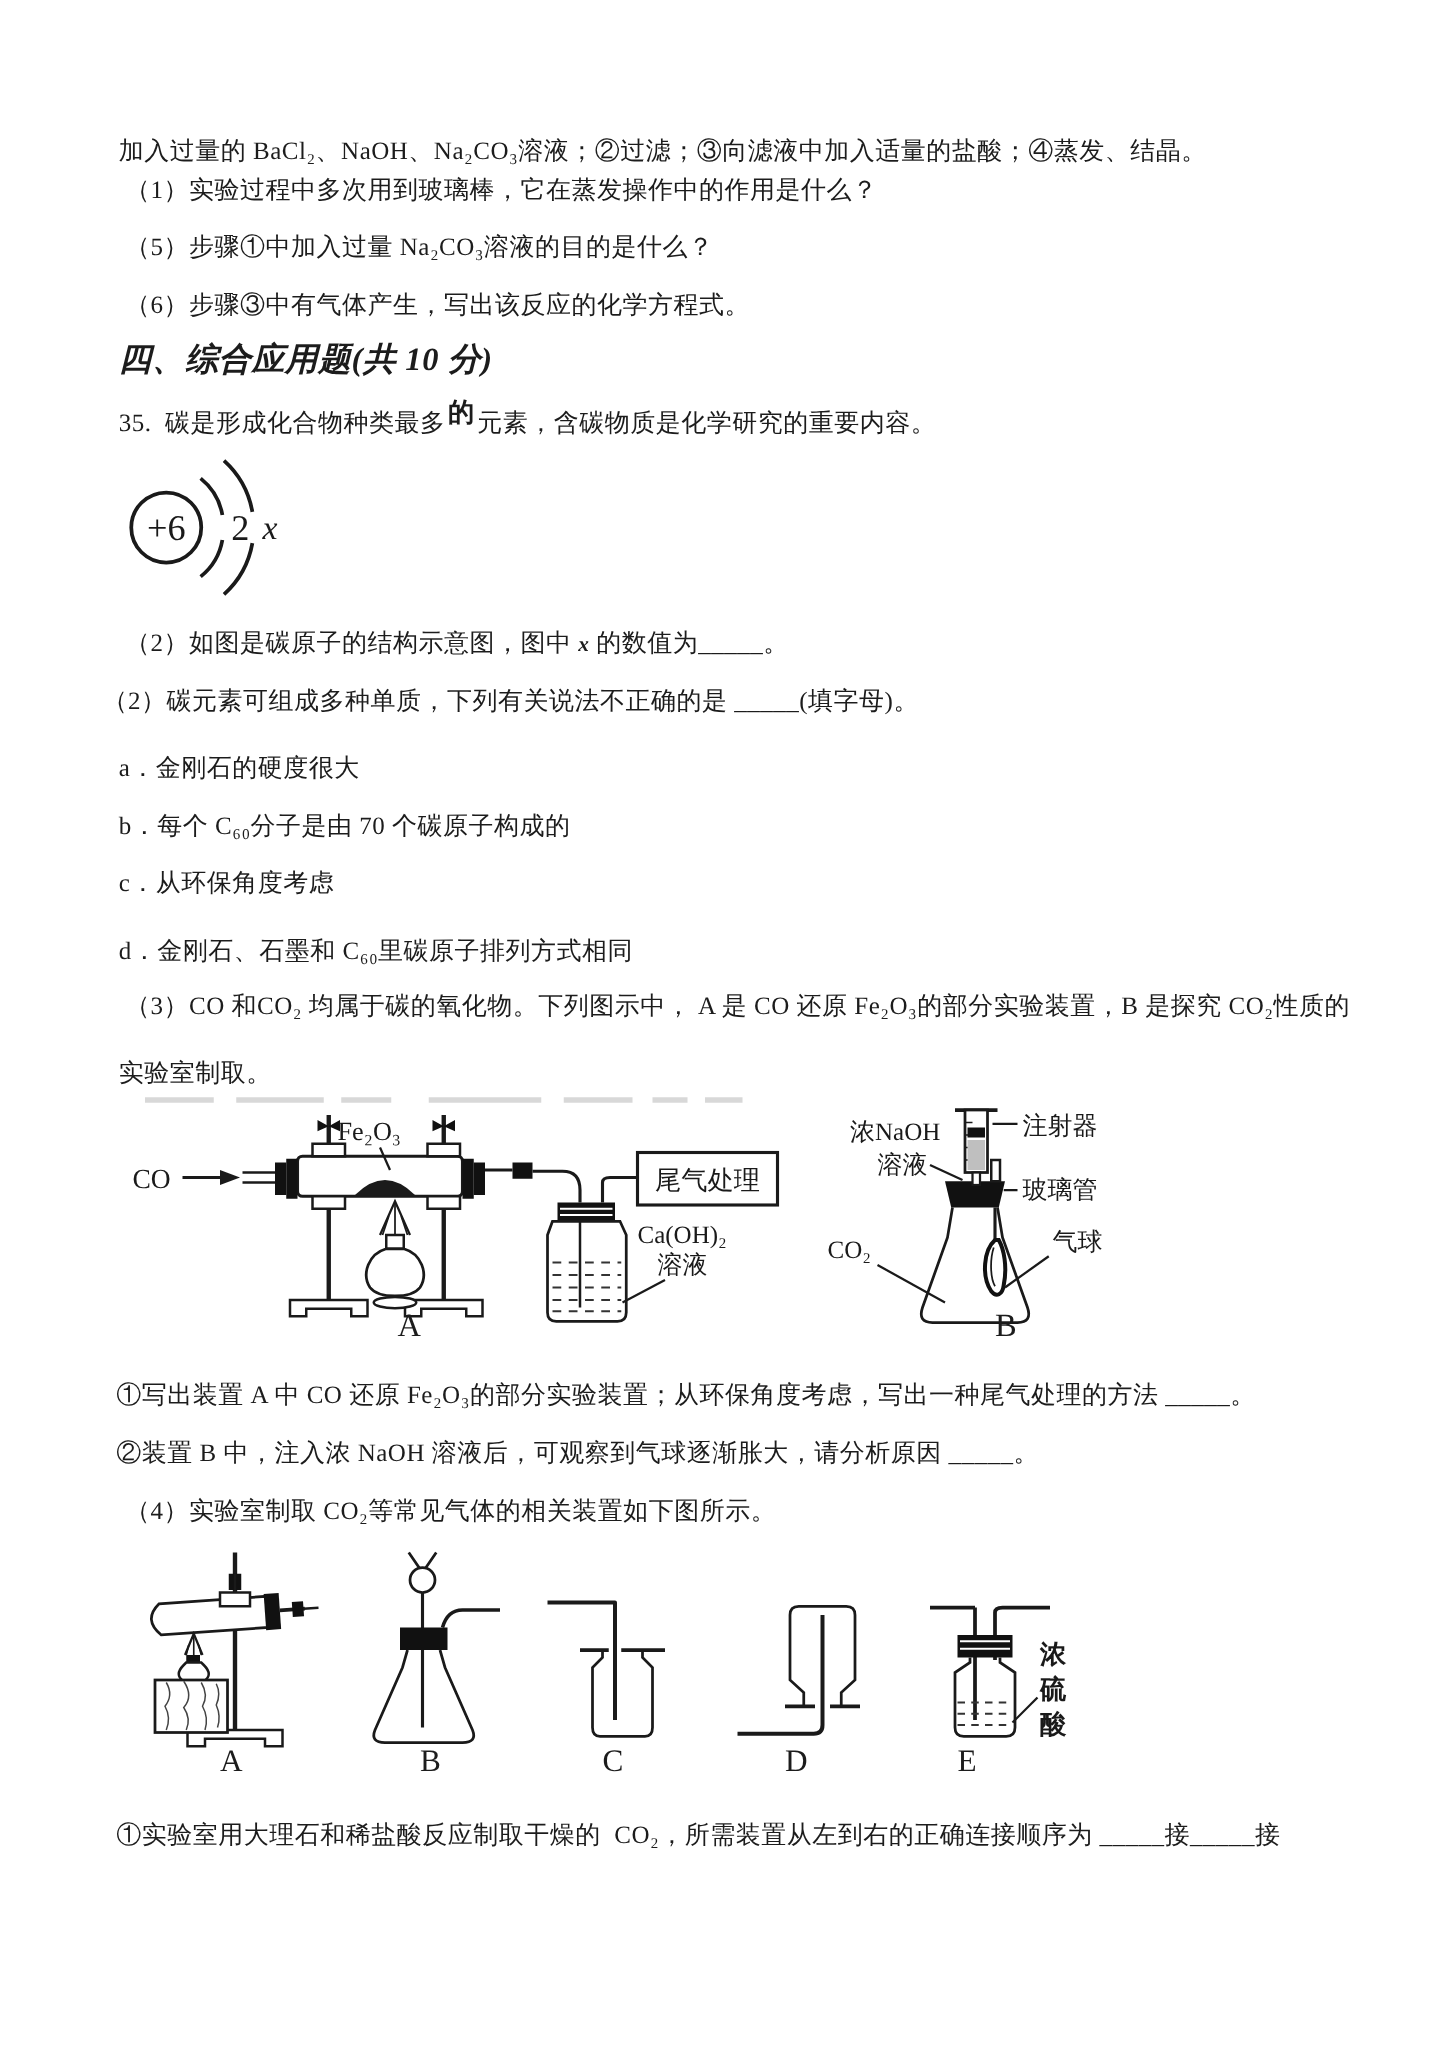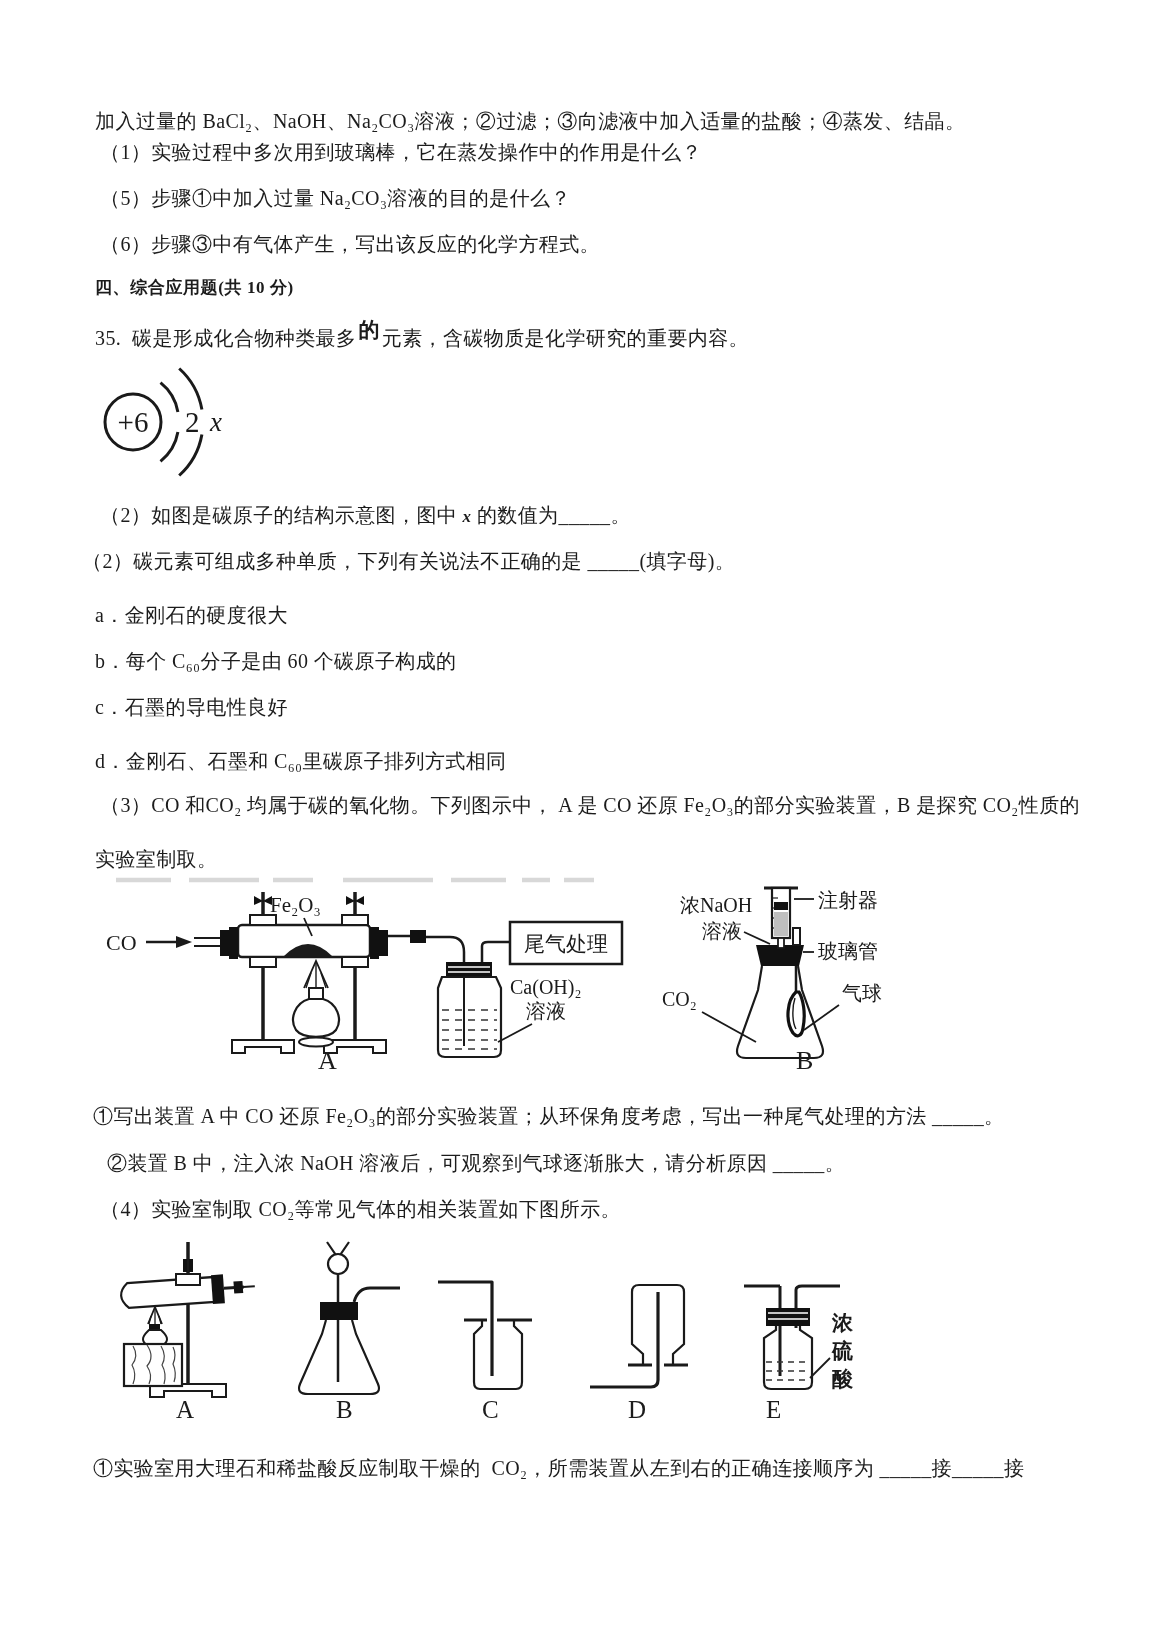--- a/index.html
+++ b/index.html
@@ -6,21 +6,21 @@
   body {
     width:1158px; height:1638px; position:relative;
     background:#ffffff; overflow:hidden;
     font-family:"Liberation Serif","DejaVu Serif",serif;
     color:#1c1c1c;
   }
   .line {
     position:absolute; font-size:20px; letter-spacing:.4px;
     white-space:pre; line-height:26px;
   }
-  .heading { font-weight:bold; font-size:17px; letter-spacing:.6px; }
+  .heading { font-weight:bold; font-size:26px; letter-spacing:.6px;font-style:italic; }
   .raised {
     position:relative; top:-8px; font-weight:bold; font-size:21px;
     padding:0 2px; display:inline-block;
   }
   .xvar { font-weight:bold; font-style:italic; font-size:17px; }
   .diagram { position:absolute; }
   .caption {
     position:absolute; font-size:26px; letter-spacing:.5px;
   }
   .devcap { position:absolute; font-size:25px; }
@@ -34,22 +34,22 @@
 <div class="line" style="left:100px;top:185px">（5）步骤①中加入过量 Na₂CO₃溶液的目的是什么？</div>
 <div class="line" style="left:100px;top:231px">（6）步骤③中有气体产生，写出该反应的化学方程式。</div>
 <div class="line heading" style="left:95px;top:275px">四、综合应用题(共 10 分)</div>
 
 <div class="line" style="left:95px;top:325px"><span>35.  碳是形成化合物种类最多</span><span class="raised">的</span><span>元素，含碳物质是化学研究的重要内容。</span></div>
 
 <div class="line" style="left:100px;top:502px"><span>（2）如图是碳原子的结构示意图，图中 </span><span class="xvar">x</span><span> 的数值为_____。</span></div>
 
 <div class="line" style="left:82px;top:548px">（2）碳元素可组成多种单质，下列有关说法不正确的是 _____(填字母)。</div>
 <div class="line" style="left:95px;top:602px">a．金刚石的硬度很大</div>
-<div class="line" style="left:95px;top:648px">b．每个 C₆₀分子是由 60 个碳原子构成的</div>
-<div class="line" style="left:95px;top:694px">c．石墨的导电性良好</div>
+<div class="line" style="left:95px;top:648px">b．每个 C₆₀分子是由 70 个碳原子构成的</div>
+<div class="line" style="left:95px;top:694px">c．从环保角度考虑</div>
 <div class="line" style="left:95px;top:748px">d．金刚石、石墨和 C₆₀里碳原子排列方式相同</div>
 <div class="line" style="left:100px;top:792px">（3）CO 和CO₂ 均属于碳的氧化物。下列图示中， A 是 CO 还原 Fe₂O₃的部分实验装置，B 是探究 CO₂性质的</div>
 <div class="line" style="left:95px;top:846px">实验室制取。</div>
 
 <svg class="diagram" style="left:93px;top:352px" width="160" height="140" viewBox="0 0 160 140">
   <g fill="none" stroke="#1a1a1a" stroke-width="3">
     <circle cx="40" cy="70" r="28"></circle>
     <path d="M67.5,30.7 A48 48 0 0 1 84.9,60"></path>
     <path d="M84.9,80 A48 48 0 0 1 67.5,109.3"></path>
     <path d="M86.2,16.5 A72 72 0 0 1 108.9,57.5"></path>
@@ -171,21 +171,21 @@
   <text x="172" y="92" font-size="20">玻璃管</text>
   <line x1="157" y1="86" x2="168" y2="86" stroke="#1a1a1a" stroke-width="1.8"></line>
   <text x="16" y="140" font-size="20">CO₂</text>
   <line x1="56" y1="146" x2="110" y2="176" stroke="#1a1a1a" stroke-width="1.8"></line>
   <text x="196" y="134" font-size="20">气球</text>
   <line x1="193" y1="139" x2="158" y2="164" stroke="#1a1a1a" stroke-width="1.8"></line>
 </svg>
 <div class="caption" style="left:796px;top:1046px">B</div>
 
 <div class="line" style="left:93px;top:1103px">①写出装置 A 中 CO 还原 Fe₂O₃的部分实验装置；从环保角度考虑，写出一种尾气处理的方法 _____。</div>
-<div class="line" style="left:107px;top:1150px">②装置 B 中，注入浓 NaOH 溶液后，可观察到气球逐渐胀大，请分析原因 _____。</div>
+<div class="line" style="left:93px;top:1150px">②装置 B 中，注入浓 NaOH 溶液后，可观察到气球逐渐胀大，请分析原因 _____。</div>
 <div class="line" style="left:100px;top:1196px">（4）实验室制取 CO₂等常见气体的相关装置如下图所示。</div>
 
 <svg class="diagram" style="left:98px;top:1232px" width="810" height="176" viewBox="0 0 810 176">
 
   <g>
     <line x1="90" y1="10" x2="90" y2="152" stroke="#1a1a1a" stroke-width="3.5"></line>
     <path d="M52,152 h76 v13 h-14 v-6 h-48 v6 h-14 z" fill="#ffffff" stroke="#1a1a1a" stroke-width="2"></path>
     <g transform="rotate(-4 73 60)">
       <path d="M30,48 Q16,60 30,73 L116,73 L116,48 Z" fill="#ffffff" stroke="#1a1a1a" stroke-width="2.2"></path>
       <rect x="114" y="46" width="12" height="29" fill="#111111"></rect>

